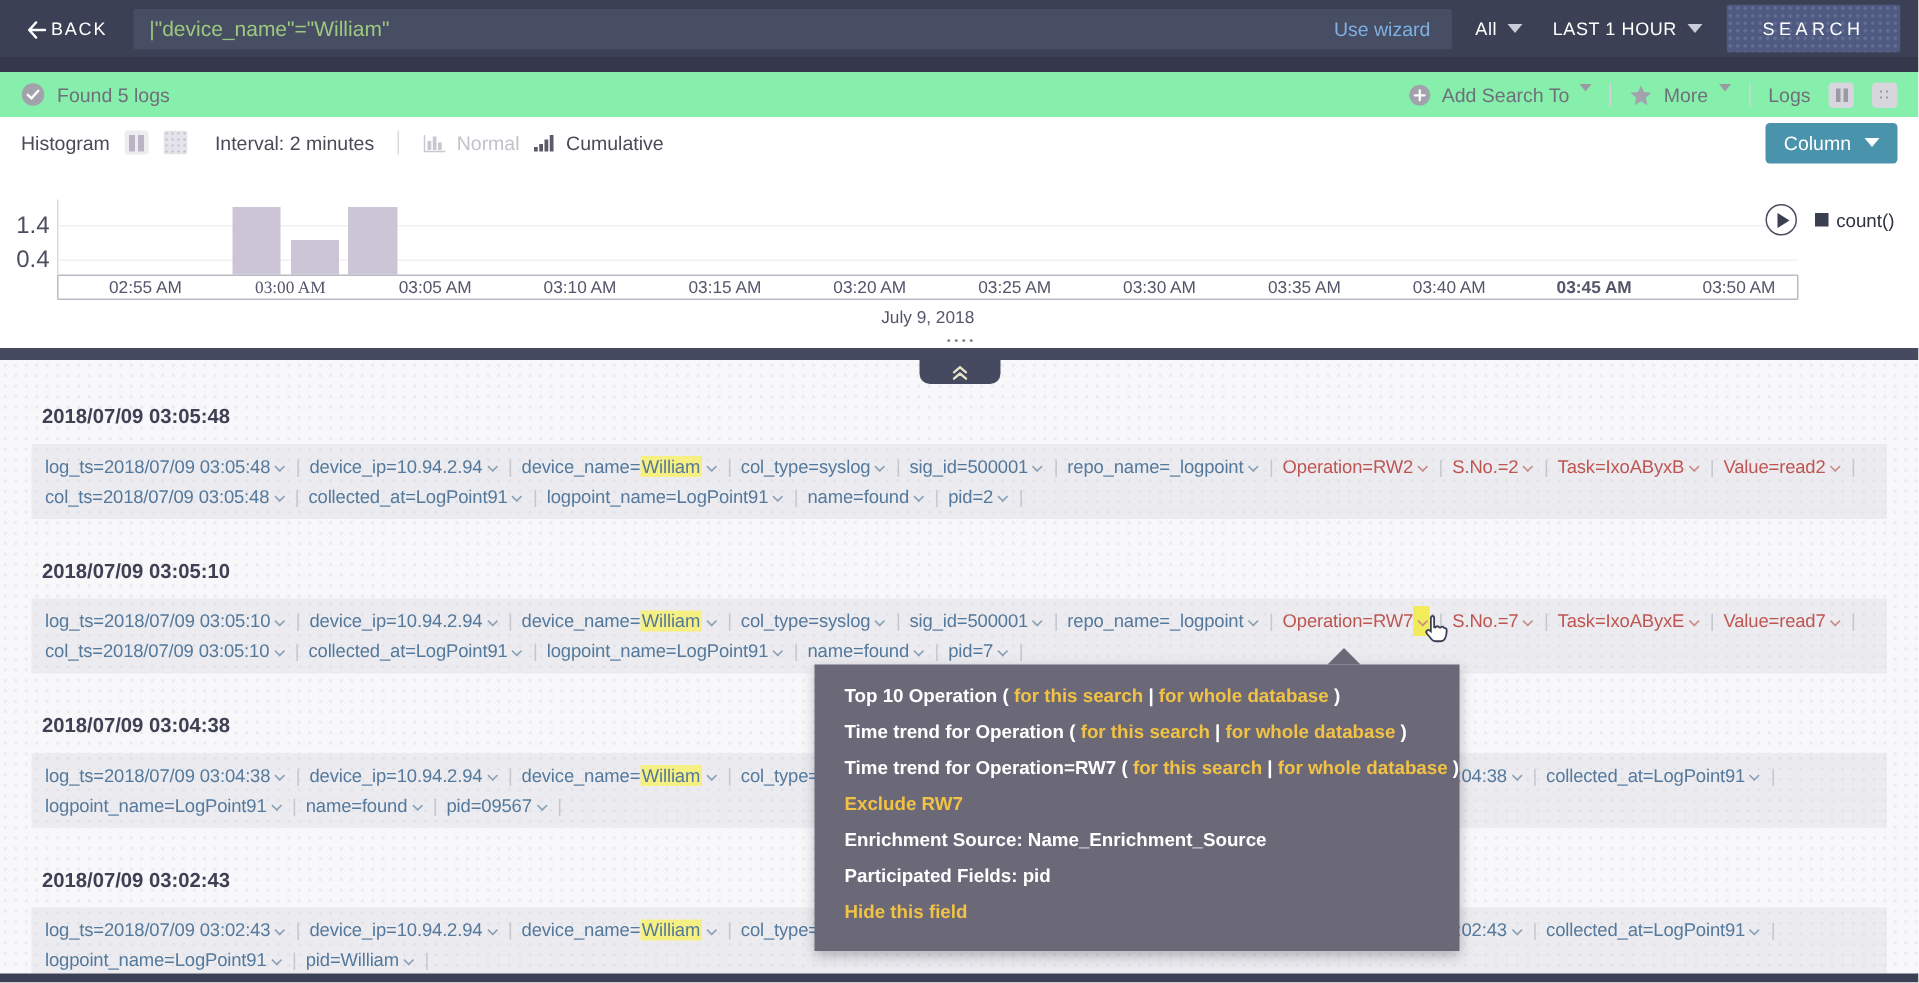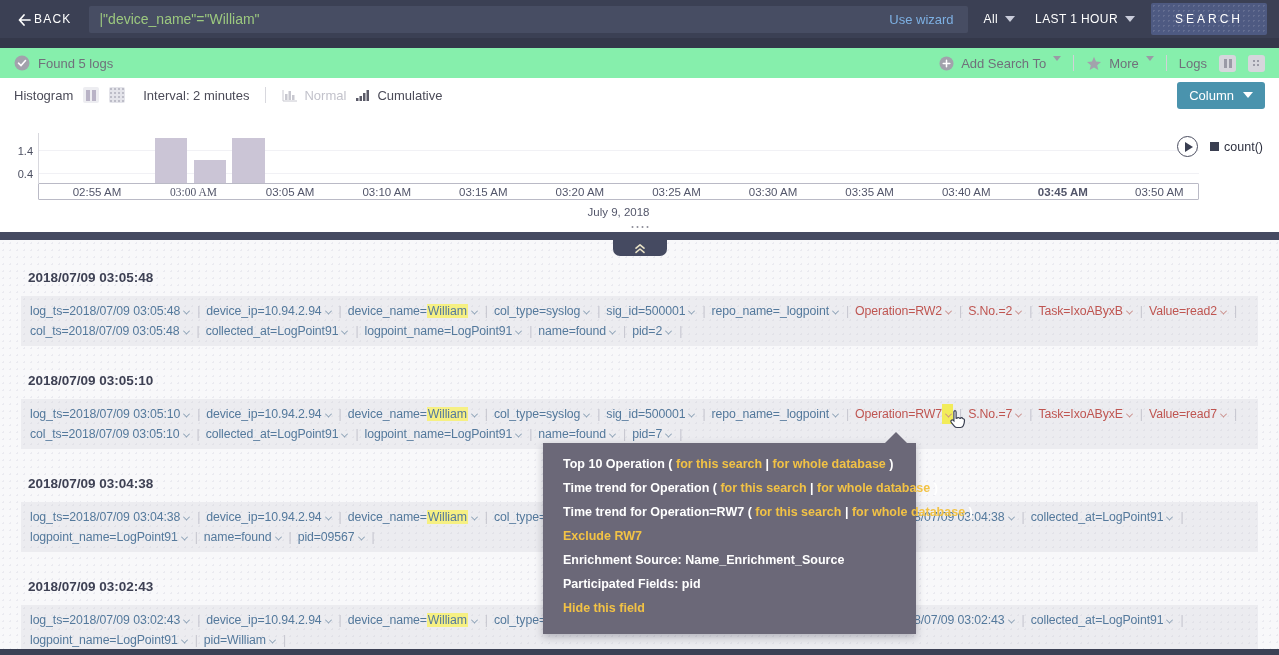--- a/index.html
+++ b/index.html
@@ -37,21 +37,21 @@
   .hdivider { width:1px; height:16px; background:#d8d8de; margin:0 6px; }
   .toggle { display:flex; align-items:center; gap:6px; cursor:pointer; }
   .toggle.inactive { color:#c2c2cb; }
   .column-btn { margin-left:auto; background:#4a93ad; color:#fff; font-size:13px; padding:6px 12px; border-radius:3px; display:flex; align-items:center; gap:9px; border:none; cursor:pointer; }
   .column-btn .caret-down { border-top-color:#fff; border-left-width:5px; border-right-width:5px; }
 
   
   .chart { position:relative; height:120px; background:#fff; }
   .plot { position:absolute; left:38px; right:80px; top:21px; height:50px; border-left:1px solid #d8d8de; }
   .gridline { position:absolute; left:0; right:0; height:1px; background:#f1f1f5; }
-  .ytick { position:absolute; left:-32px; width:26px; text-align:right; font-size:11px; color:#4b4e60; transform:translateY(50%); bottom:0; }
+  .ytick { position:absolute; left:-32px; width:26px; text-align:right; font-size:16px; color:#4b4e60; transform:translateY(50%); bottom:0; }
   .bar { position:absolute; bottom:0; background:#cbc5d6; }
   .axis-strip { position:absolute; left:38px; right:80px; top:71px; height:17px; background:#fff; border:1px solid #babac6; border-radius:1px; }
   .xtick { position:absolute; top:50%; transform:translate(-50%,-50%); font-size:11.5px; color:#53566a; white-space:nowrap; }
   .date-label { position:absolute; left:38px; right:80px; top:94px; text-align:center; font-size:11.5px; color:#53566a; }
   .chart-right { position:absolute; right:16px; top:24px; display:flex; align-items:center; gap:12px; }
   .play-btn { width:21px; height:21px; border-radius:50%; border:1.5px solid #4b4e60; display:flex; align-items:center; justify-content:center; cursor:pointer; background:#fff; }
   .play-tri { width:0; height:0; border-top:5px solid transparent; border-bottom:5px solid transparent; border-left:8px solid #3a3f51; margin-left:2px; }
   .legend { display:flex; align-items:center; gap:5px; font-size:12.5px; color:#2e3140; }
   .legend-marker { width:9px; height:9px; background:#3a3f51; }
 
@@ -70,21 +70,21 @@
   .field { color:#54799c; cursor:pointer; }
   .field.red { color:#bf5551; }
   .hl { background:#f6f083; padding:0 1px; }
   .caretwrap { display:inline-block; padding:0 2px; }
   .caretwrap.chl { background:#f2ec5a; }
   .caret-v { display:inline-block; width:5px; height:5px; border-right:1.5px solid #8aa0b5; border-bottom:1.5px solid #8aa0b5; transform:rotate(45deg) translate(-1px,-1px); margin-left:2px; }
   .red-c .caret-v { border-color:#c98b87; }
   .sep { color:#c6c6cf; margin:0 6px; }
 
   
-  .popup { position:absolute; left:543px; top:443px; width:373px; background:#6b6878; box-shadow:0 3px 8px rgba(40,40,60,.3); padding:9px 0 14px; z-index:50; }
+  .popup { position:absolute; left:543px; top:443px; width:430px; background:#6b6878; box-shadow:0 3px 8px rgba(40,40,60,.3); padding:9px 0 14px; z-index:50; }
   .popup-arrow { position:absolute; left:342px; top:-11px; width:0; height:0; border-left:11px solid transparent; border-right:11px solid transparent; border-bottom:11px solid #6b6878; }
   .popup-row { padding:2.5px 20px; font-size:12.5px; font-weight:bold; color:#fff; line-height:19px; white-space:nowrap; }
   .pp-link { color:#f2c245; cursor:pointer; }
   .pp-action { color:#f2c245; cursor:pointer; }
 
   .cursor-hand { position:absolute; left:947px; top:409px; z-index:60; }
 
   .footer-strip { position:absolute; left:0; right:0; bottom:0; height:6px; background:#3b4054; }
 </style>
 </head>

